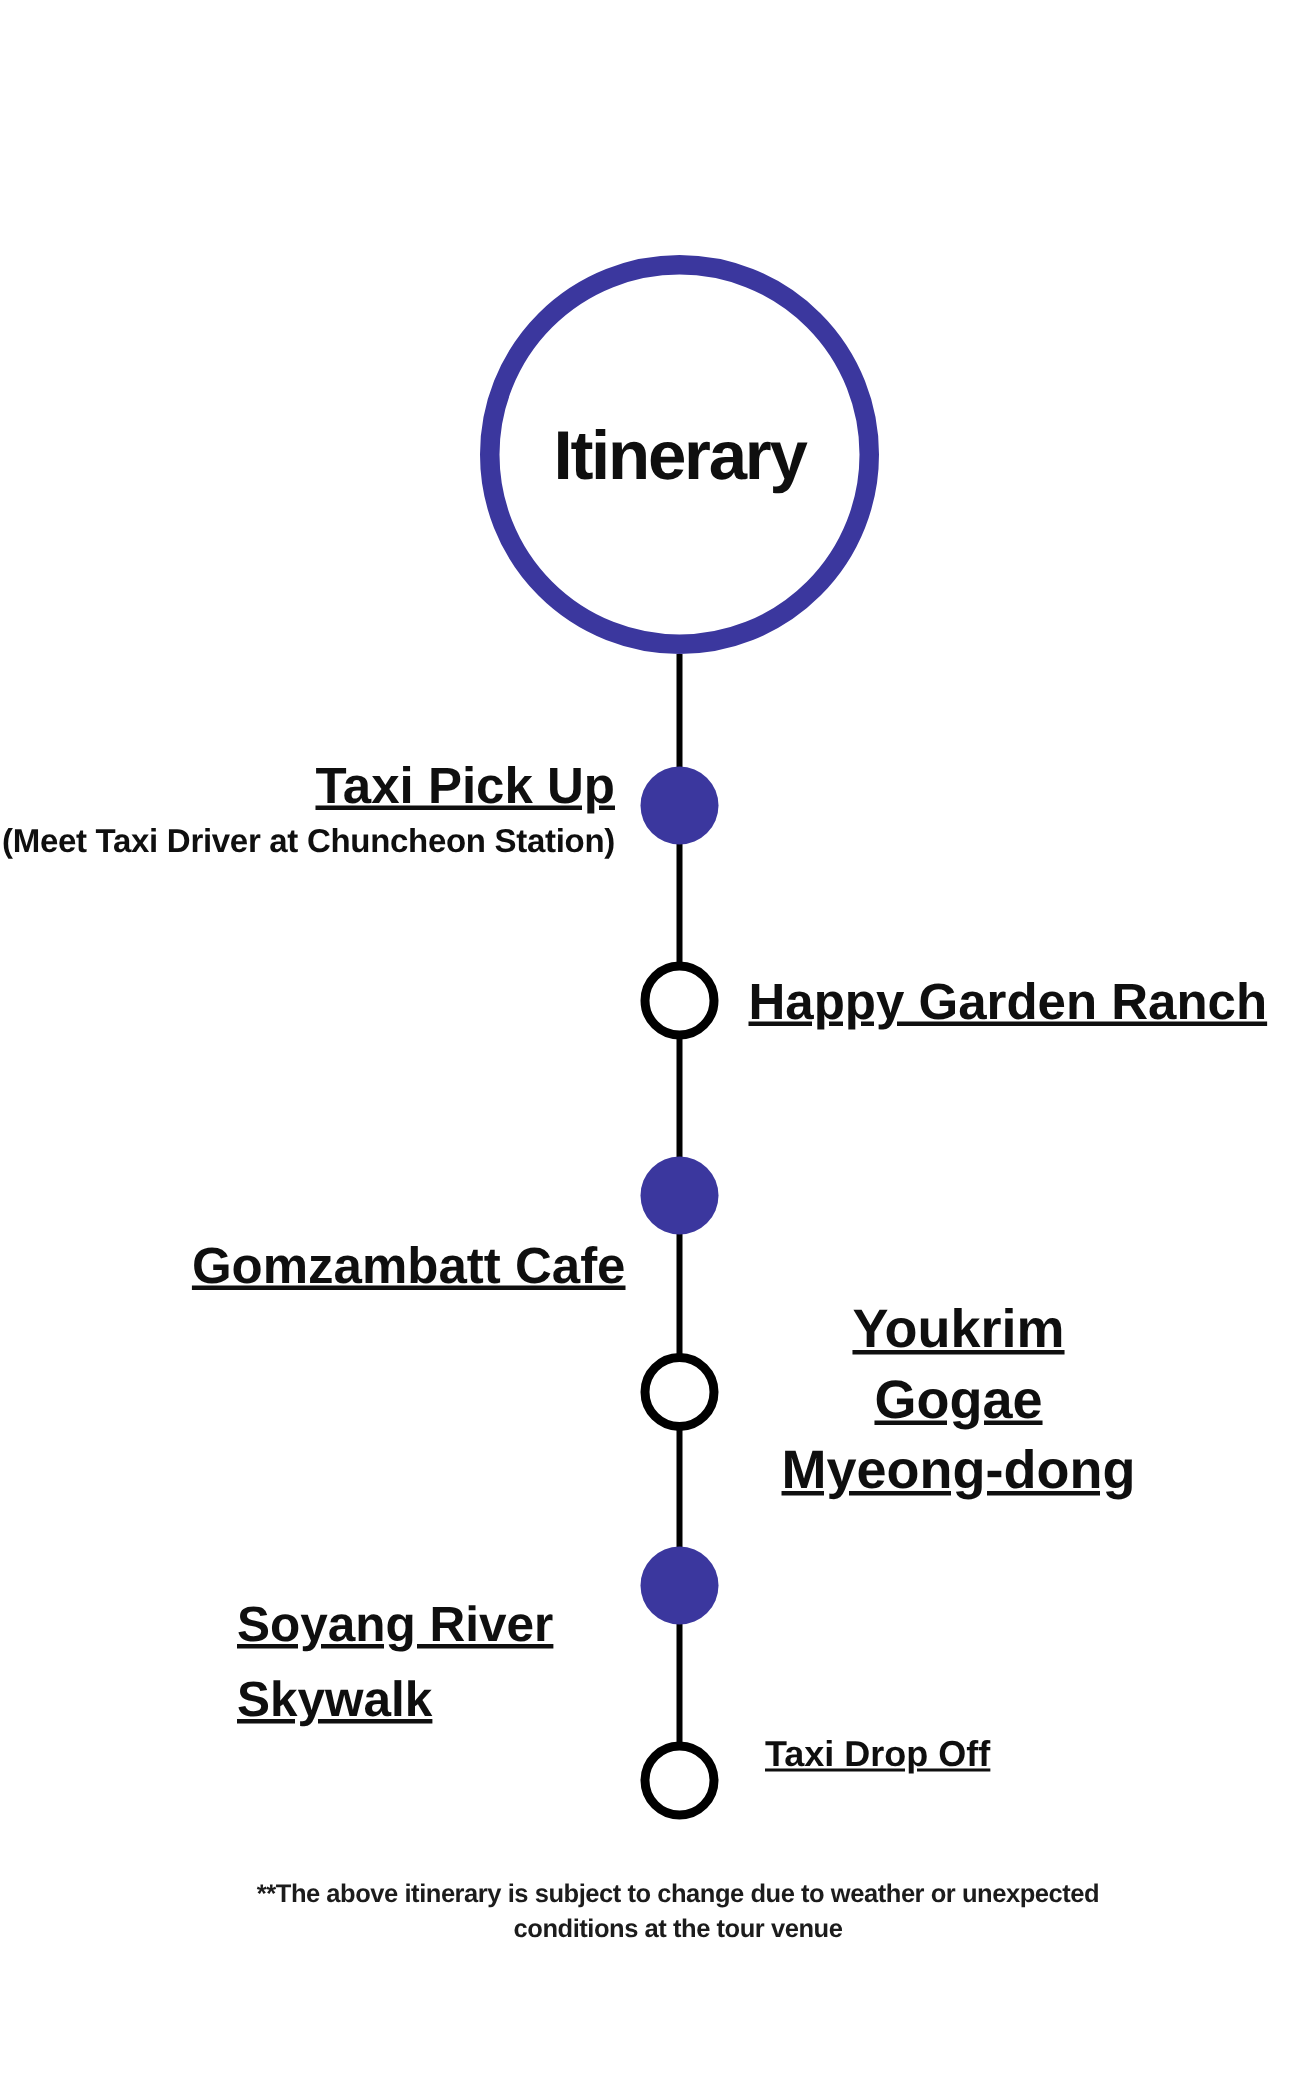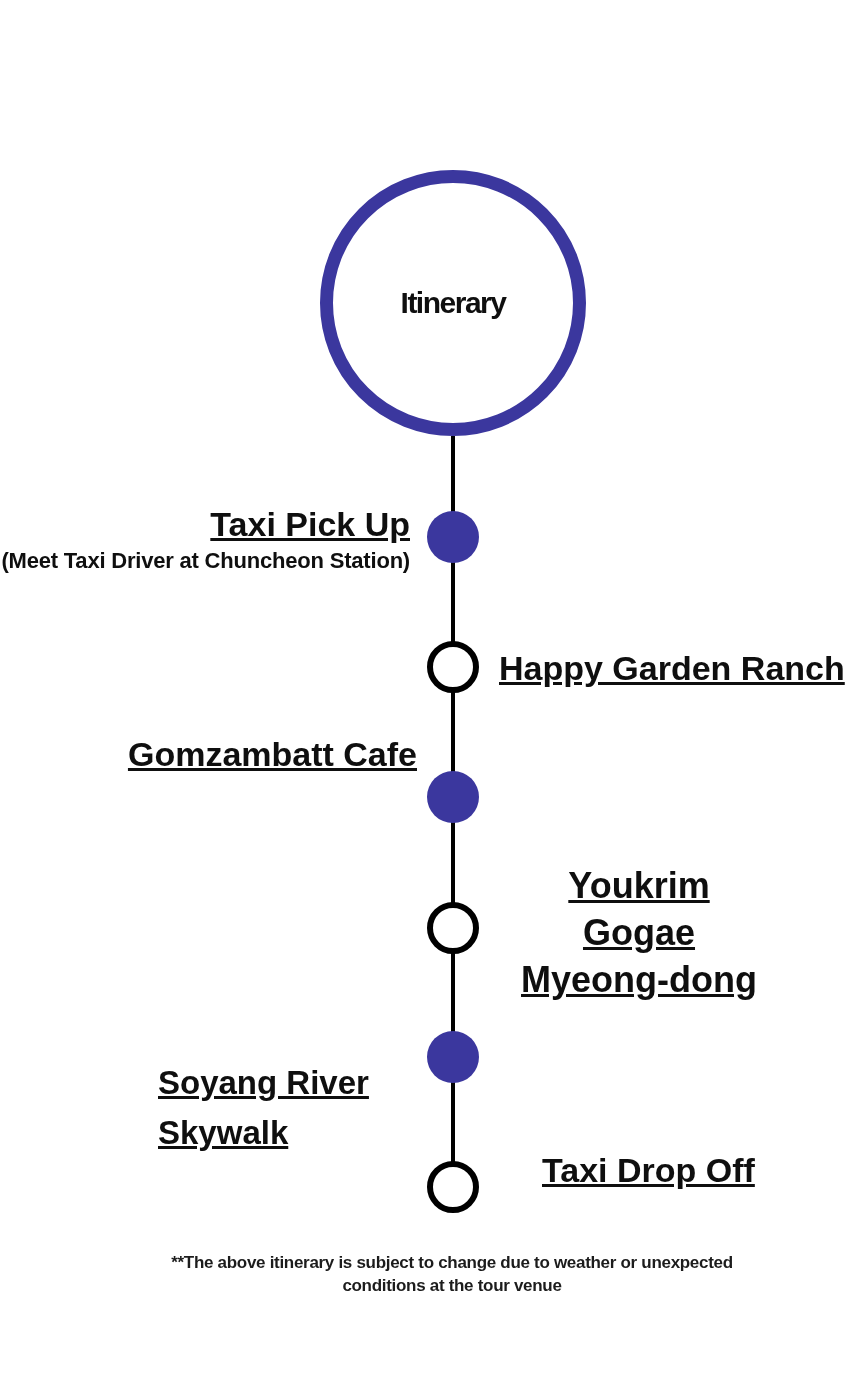--- a/index.html
+++ b/index.html
@@ -10,21 +10,21 @@
     font-family:"Liberation Sans", sans-serif; overflow:hidden;
   }
 
   
   .big-circle {
     position:absolute; left:320px; top:170px; width:266px; height:266px;
     border:13px solid var(--accent); border-radius:50%; background:#fff;
     display:flex; align-items:center; justify-content:center;
   }
   .big-circle .title {
-    font-size:30px; font-weight:bold; color:var(--text); letter-spacing:-1.5px;
+    font-size:46px; font-weight:bold; color:var(--text); letter-spacing:-1.5px;
   }
 
   
   .tl-line {
     position:absolute; left:451px; top:436px; width:4px; height:752px;
     background:var(--line);
   }
 
   
   .dot { position:absolute; left:427px; width:52px; height:52px; border-radius:50%; }
@@ -36,24 +36,24 @@
   .dot-3 { top:902px; }
   .dot-4 { top:1031px; }
   .dot-5 { top:1161px; }
 
   
   .stop { position:absolute; font-weight:bold; color:var(--text); }
   .stop .line { display:block;text-decoration:underline; }
   .stop-0 { right:450px; top:504px; text-align:right; font-size:34px; line-height:40px; }
   .stop-0 .subtitle { display:block; font-size:22px; line-height:20px; margin-top:7px; letter-spacing:-0.2px; }
   .stop-1 { left:499px;  top:648px;  font-size:34px; line-height:40px; }
-  .stop-2 { right:443px; top:734px;  text-align:right; font-size:34px; line-height:40px; }
+  .stop-2 { right:443px; top:824px;  text-align:right; font-size:34px; line-height:40px; }
   .stop-3 { left:508px;  top:862px;  width:262px; text-align:center; font-size:36px; line-height:47px; }
   .stop-4 { left:158px;  top:1026px; font-size:33px; line-height:50px;margin-top:32px; }
-  .stop-5 { left:510px;  top:1150px; font-size:34px; line-height:40px;margin-left:32px; }
+  .stop-5 { left:510px;  top:1150px; font-size:24px; line-height:40px; }
 
   
   .footer-note {
     position:absolute; left:52px; top:1251px; width:800px;
     text-align:center; font-size:17px; line-height:23px; font-weight:bold;
     color:#1C1C1C; letter-spacing:-0.3px;
   }
   .footer-note .line { display:block; }
 </style>
 </head>

